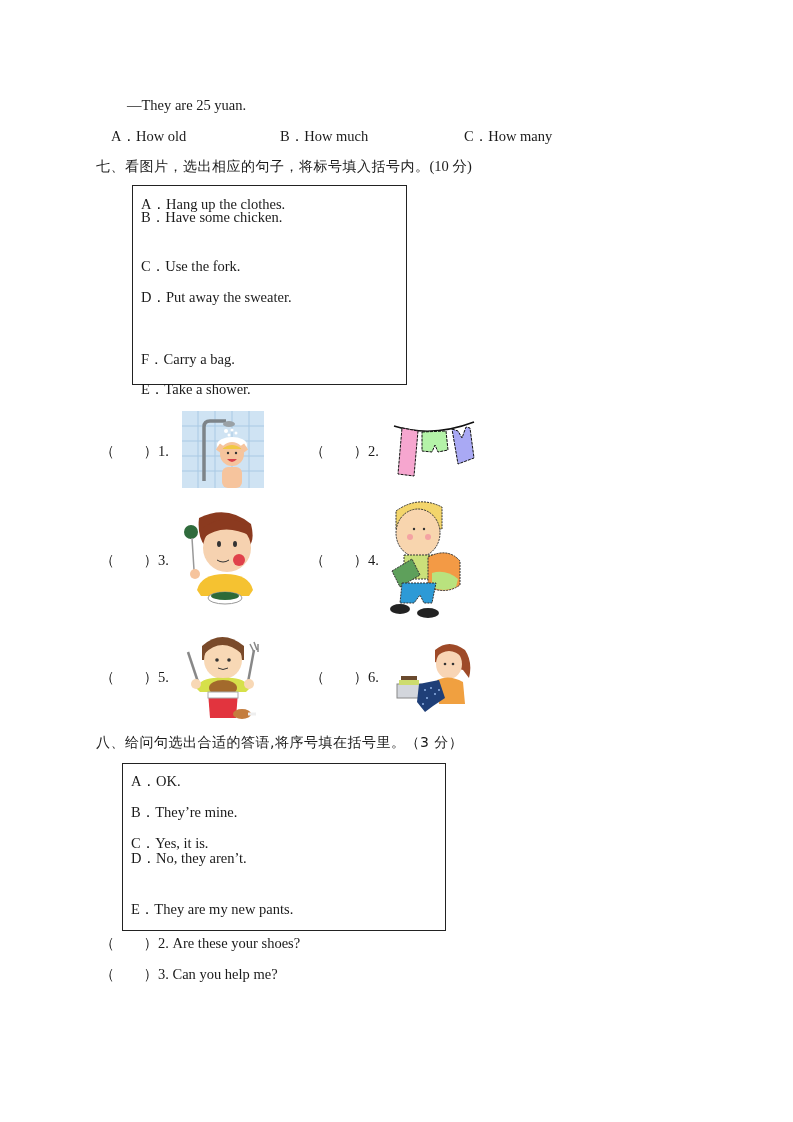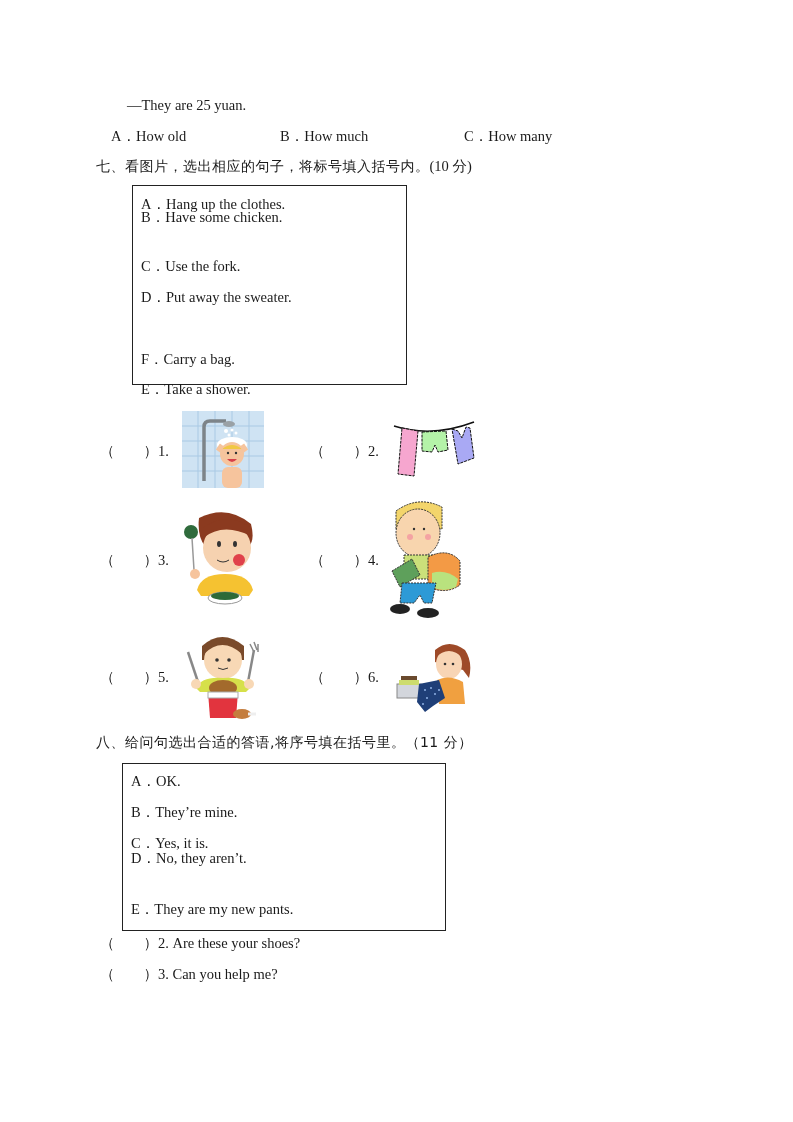--- a/index.html
+++ b/index.html
@@ -163,21 +163,21 @@
         <circle cx="38" cy="48" r="1"></circle>
         <circle cx="42" cy="54" r="1"></circle>
         <circle cx="34" cy="58" r="1"></circle>
         <circle cx="46" cy="50" r="1"></circle>
         <circle cx="30" cy="64" r="1"></circle>
       </g>
   </svg>
 </div>
 
 <div class="abs" style="left:96px; top:734px;">
-  <span class="cn">八、给问句选出合适的答语,将序号填在括号里。</span><span class="cn">（11 分）</span>
+  <span class="cn">八、给问句选出合适的答语,将序号填在括号里。</span><span class="cn">（3 分）</span>
 </div>
 
 <div class="box" style="left:122px; top:763px; width:324px; height:168px;">
   <div class="opt" style="left:8px; top:8px;"><span>A．</span><span>OK.</span></div>
   <div class="opt" style="left:8px; top:39px;"><span>B．</span><span>They’re mine.</span></div>
   <div class="opt" style="left:8px; top:70px;"><span>C．</span><span>Yes, it is.</span></div>
   <div class="opt" style="left:8px; top:85px;"><span>D．</span><span>No, they aren’t.</span></div>
   <div class="opt" style="left:8px; top:136px;"><span>E．</span><span>They are my new pants.</span></div>
 </div>
 

